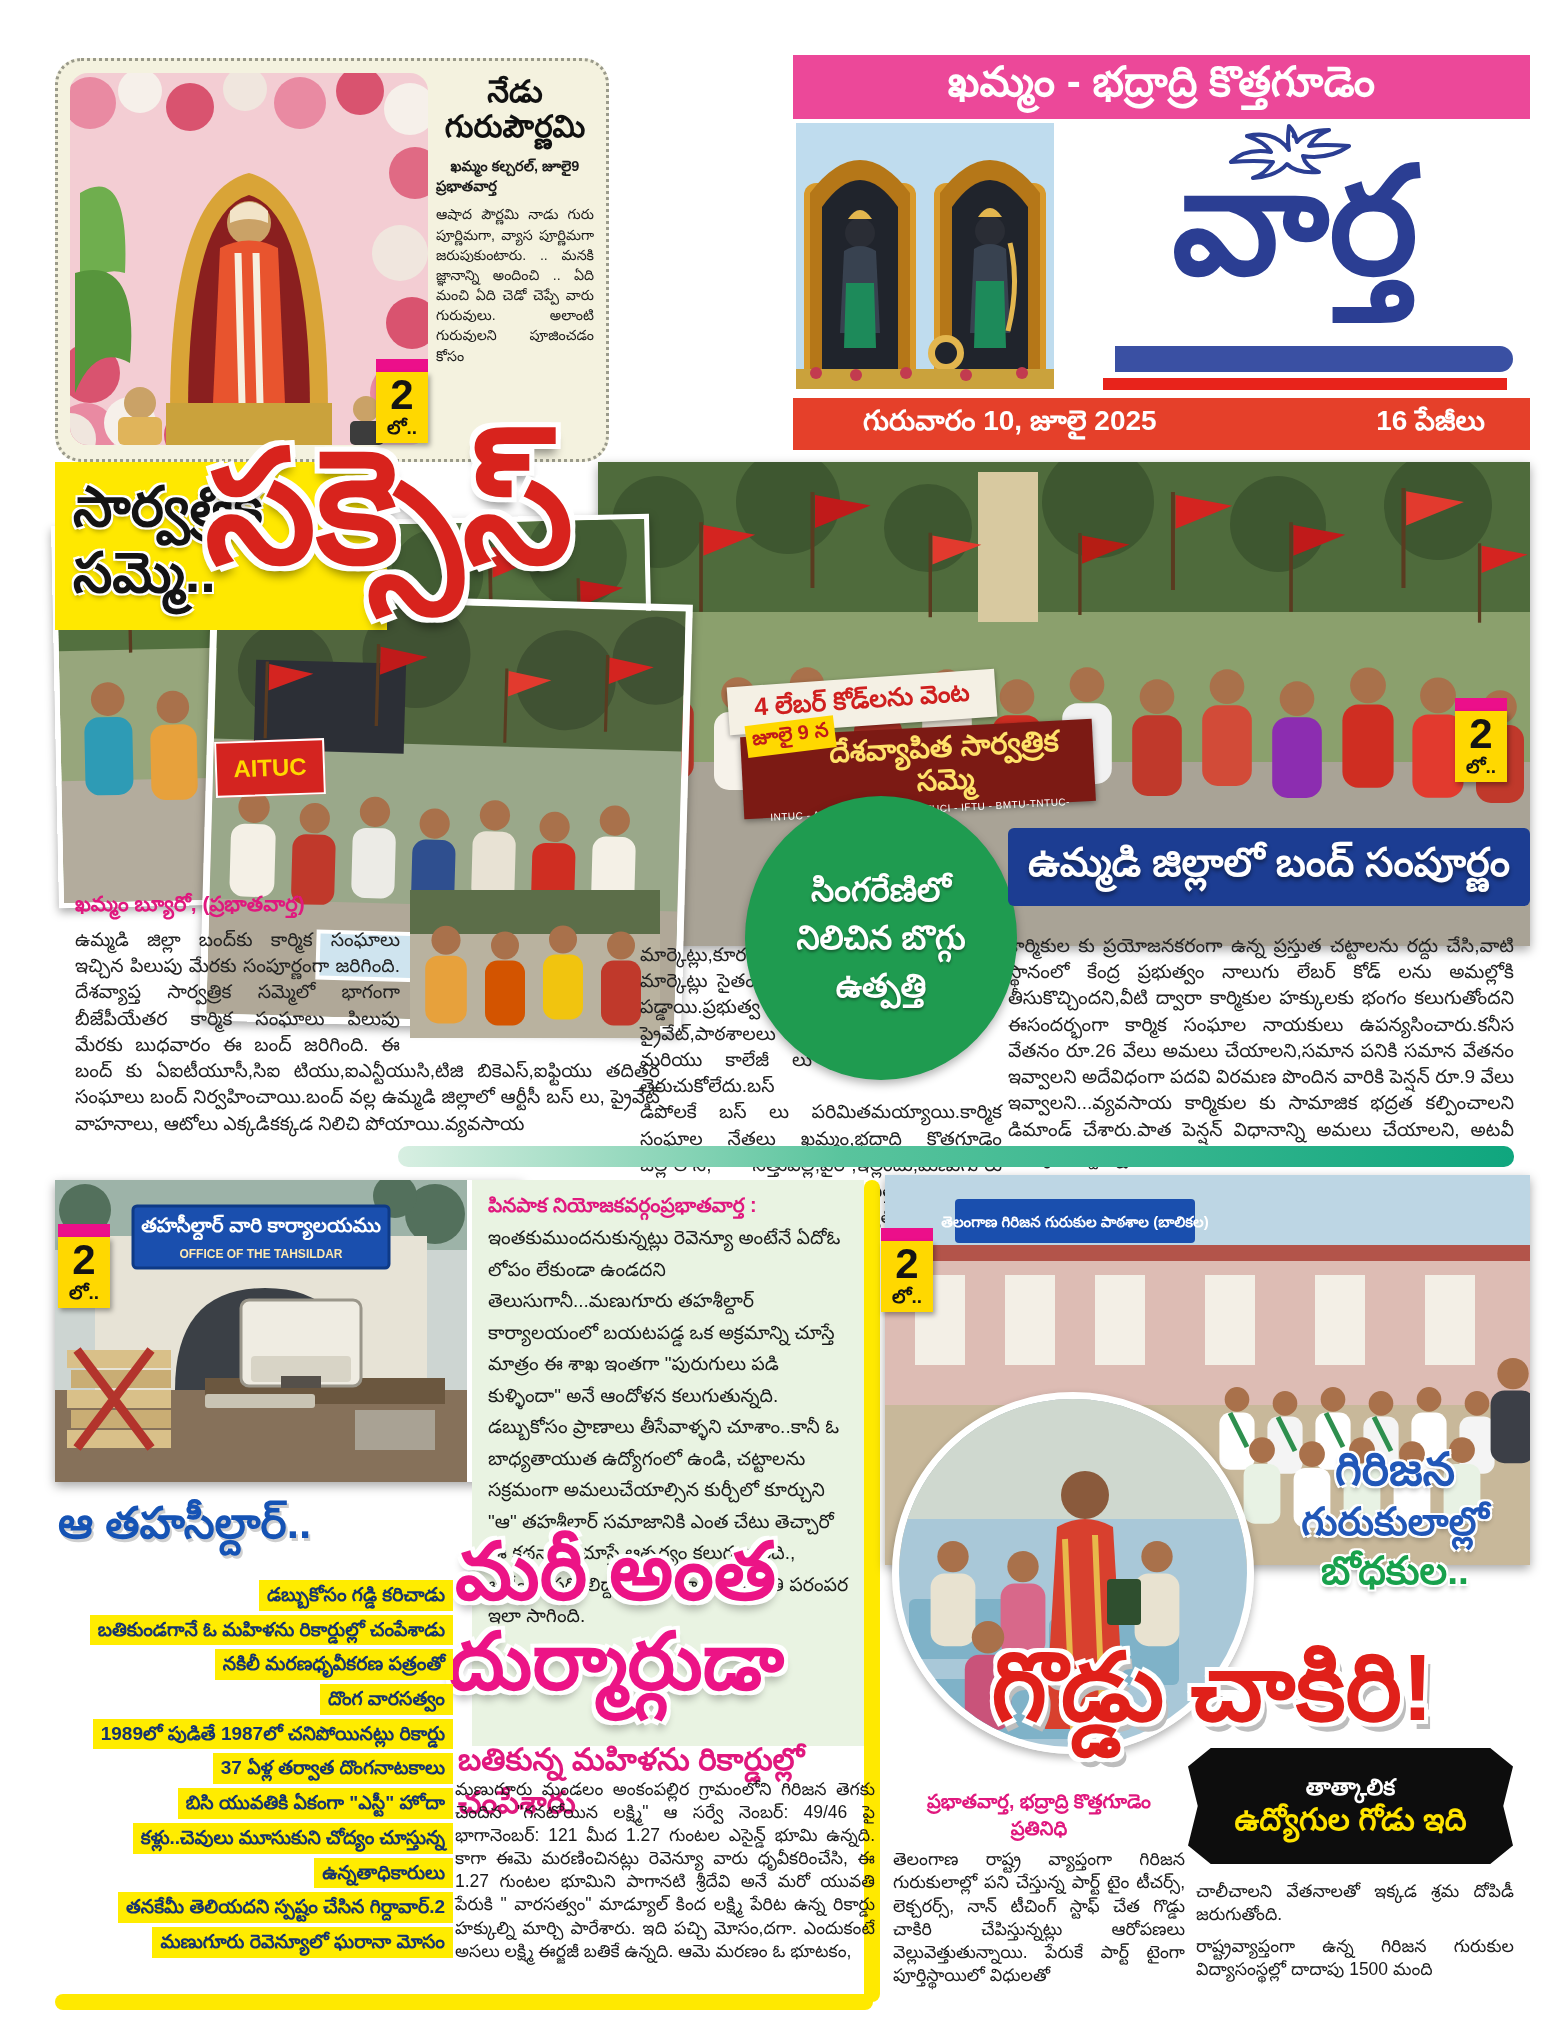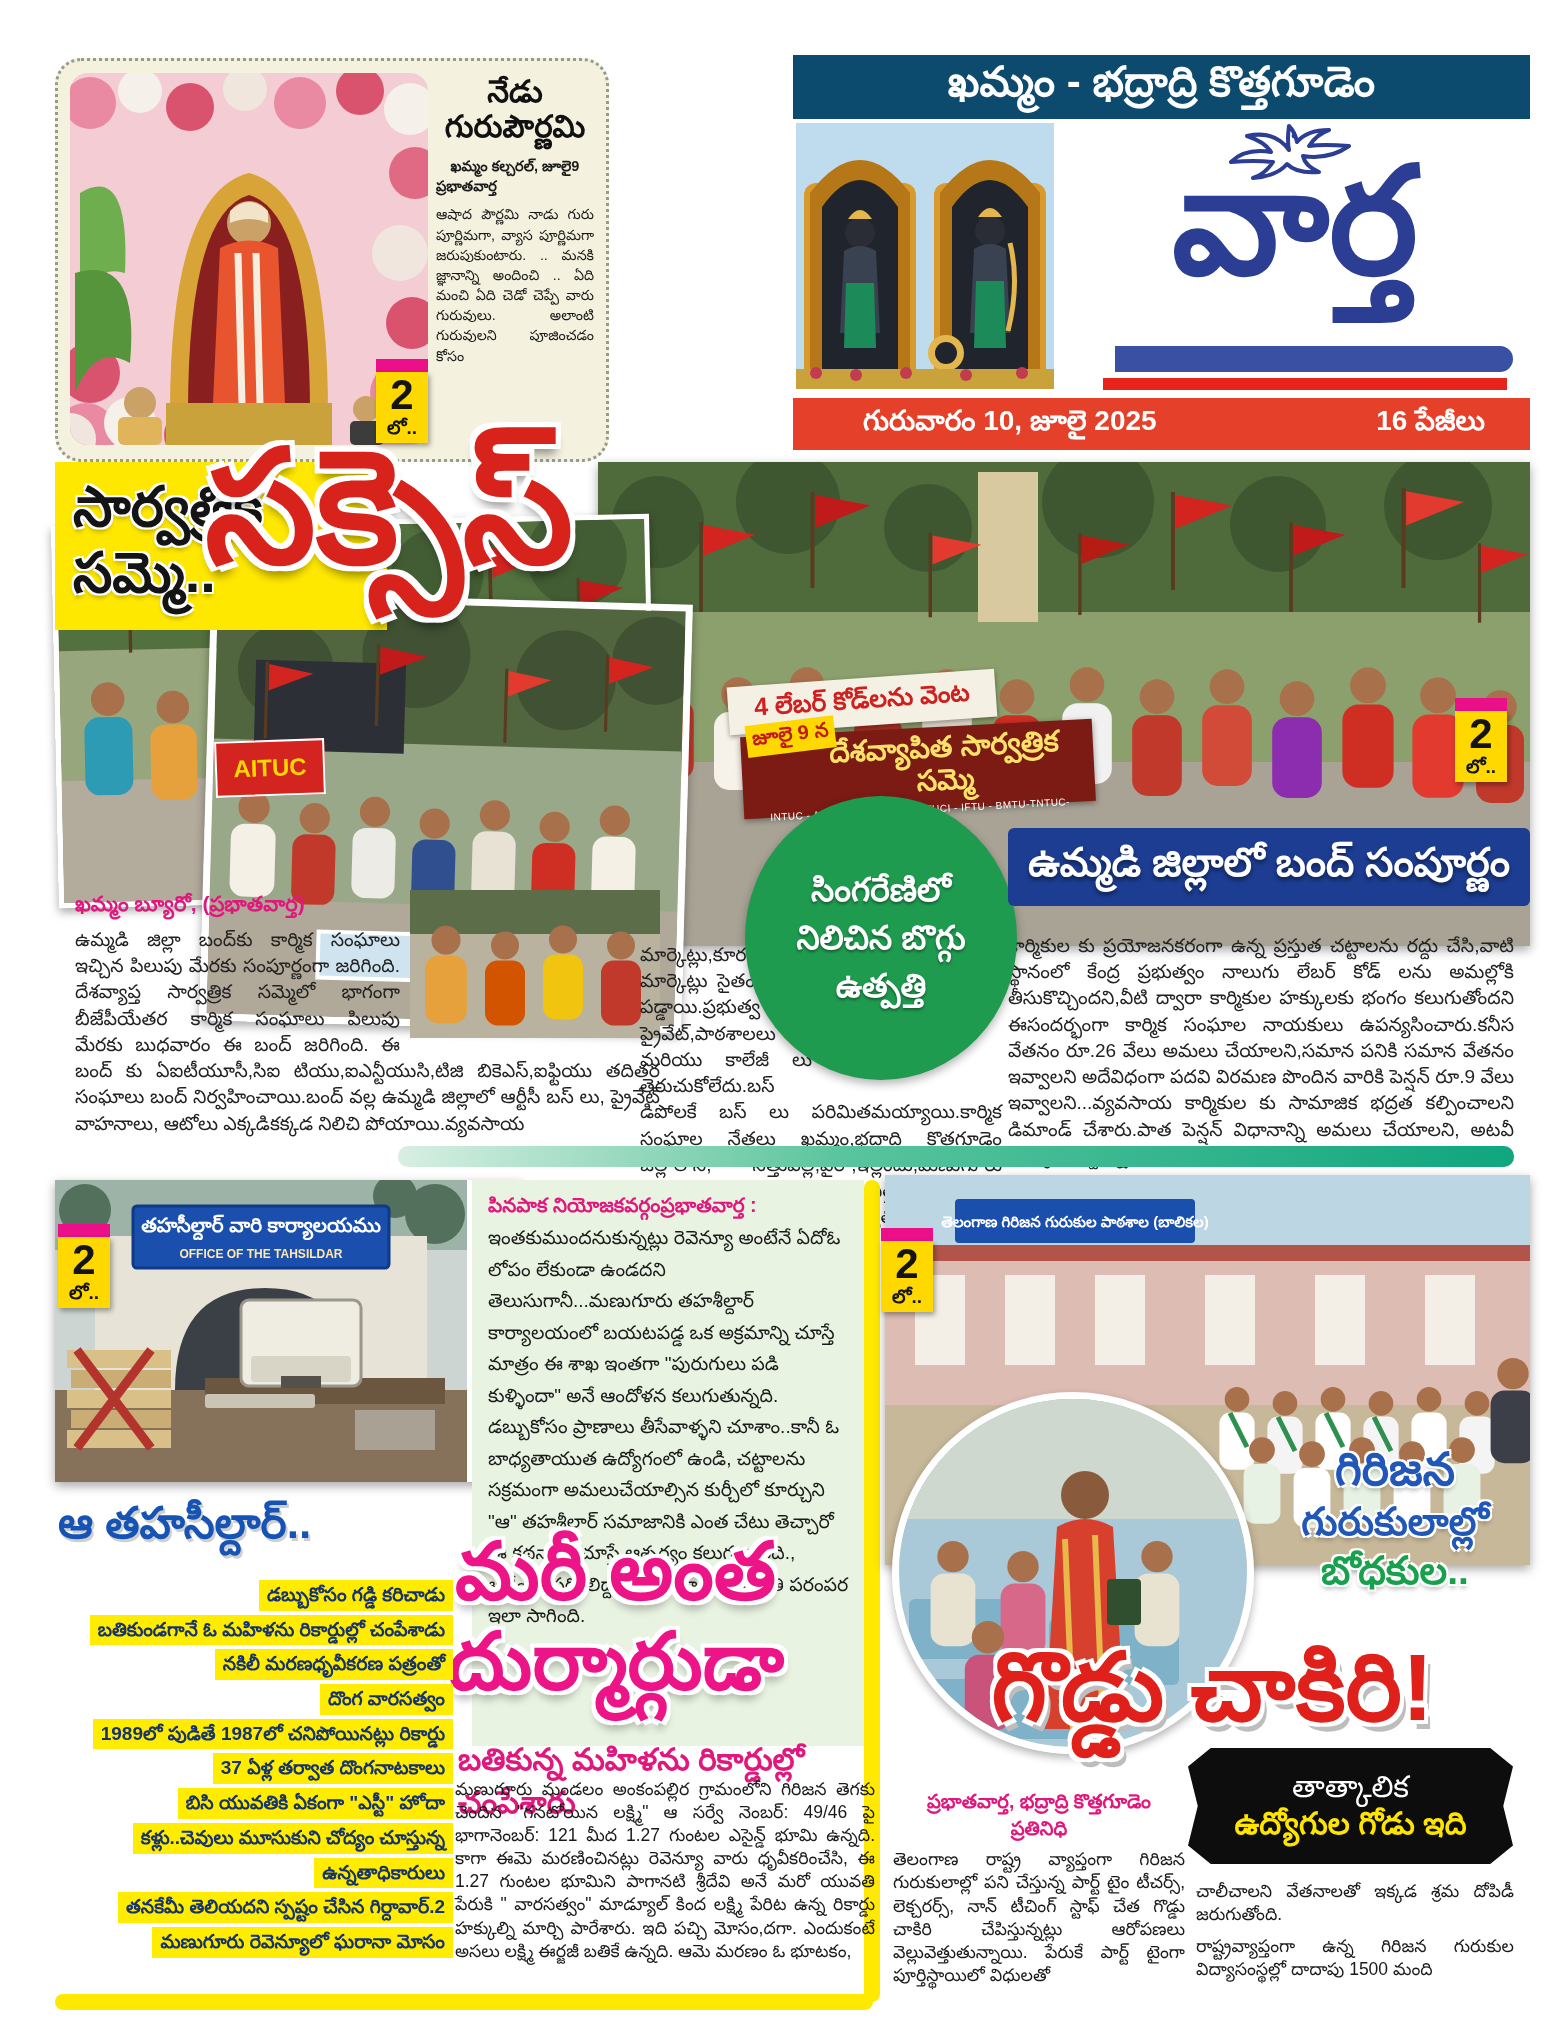--- a/index.html
+++ b/index.html
@@ -20,21 +20,21 @@
   .guru-body{font-size:14.2px;line-height:1.42;margin-top:6px;}
 
   
   .pbadge{width:52px;z-index:40;}
   .pb-strip{height:13px;background:#ec0f8a;}
   .pb-box{background:#ffd800;text-align:center;padding:2px 0 6px 0;box-shadow:2px 3px 5px rgba(0,0,0,.35);}
   .pb-num{display:block;font-size:42px;font-weight:bold;color:#141414;line-height:1.0;}
   .pb-lo{display:block;font-size:19px;font-weight:bold;color:#141414;line-height:1.0;margin-top:2px;}
 
   
-  .mast-red{left:793px;top:55px;width:737px;height:64px;background:#0c4a6e;color:#fff;
+  .mast-red{left:793px;top:55px;width:737px;height:64px;background:#ec4899;color:#fff;
             font-weight:bold;font-size:42px;display:flex;align-items:center;justify-content:center;}
   .deity{left:796px;top:123px;width:258px;height:266px;overflow:hidden;}
   .vartha{left:1060px;top:128px;width:470px;height:220px;text-align:center;
           font-size:150px;line-height:1.25;font-weight:bold;color:#2b3e93;}
   .dove{left:1225px;top:122px;width:130px;height:62px;}
   .mast-blue-bar{left:1115px;top:346px;width:398px;height:26px;background:#3a50a3;border-radius:0 14px 14px 0;}
   .mast-thin-red{left:1103px;top:378px;width:404px;height:12px;background:#e8231b;}
   .mast-date{left:793px;top:398px;width:737px;height:52px;background:#e5402a;color:#fff;font-weight:bold;
              font-size:28px;display:flex;align-items:center;justify-content:space-between;
              padding:0 45px 0 70px;box-sizing:border-box;}
@@ -103,21 +103,21 @@
   .gk-kick{left:1255px;top:1446px;width:280px;text-align:center;z-index:6;font-weight:800;line-height:1.0;}
   .gk-k1{font-size:46px;color:#2157b8;}
   .gk-k2{font-size:39px;color:#2157b8;margin-top:10px;}
   .gk-k3{font-size:39px;color:#18a14c;margin-top:10px;}
   .gk-head{left:890px;top:1608px;width:645px;text-align:center;font-size:95px;font-weight:800;color:#e0201a;
            line-height:1.0;z-index:6;
            text-shadow:-4px -4px 0 #fff,4px -4px 0 #fff,-4px 4px 0 #fff,4px 4px 0 #fff,6px 9px 0 #bdbdbd;margin-top:32px;}
   .blackbox{left:1188px;top:1748px;width:325px;height:116px;background:#0d0d0d;z-index:6;
             display:flex;flex-direction:column;align-items:center;justify-content:center;
             clip-path:polygon(7% 0,93% 0,100% 16%,97% 50%,100% 84%,93% 100%,7% 100%,0 84%,3% 50%,0 16%);}
-  .blackbox .b1{color:#fff;font-weight:normal;font-size:30px;line-height:1.2;}
+  .blackbox .b1{color:#fff;font-weight:bold;font-size:23px;line-height:1.2;}
   .blackbox .b2{color:#ffe400;font-weight:bold;font-size:31px;line-height:1.2;}
   .gk-dl{left:893px;top:1788px;width:292px;text-align:center;color:#e0187e;font-weight:bold;font-size:19.5px;line-height:1.4;}
   .gk-c1{left:893px;top:1848px;width:292px;font-size:17.5px;line-height:1.33;}
   .gk-c2{left:1196px;top:1880px;width:318px;font-size:17.5px;line-height:1.33;}
   .gk-c2 p{margin:0 0 8px 0;}
 </style>
 </head>
 <body>
 
 <svg width="0" height="0" style="position:absolute">

